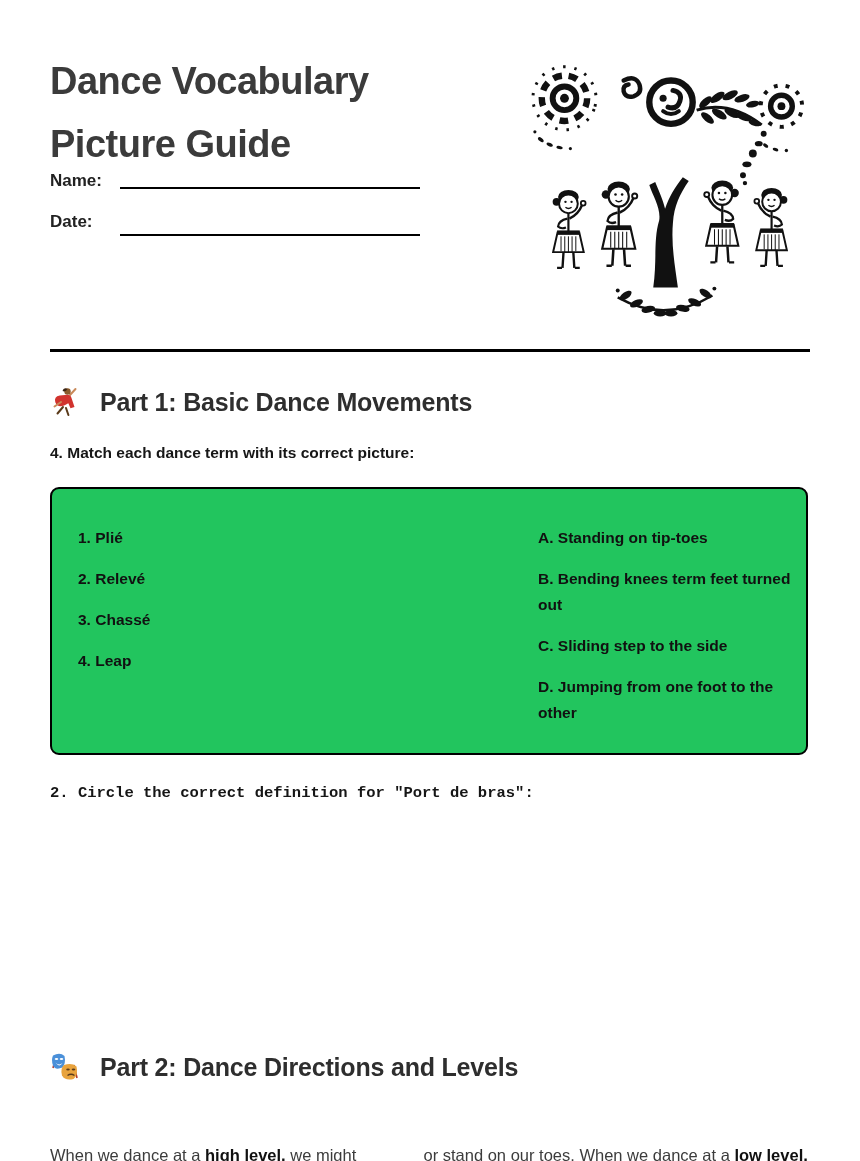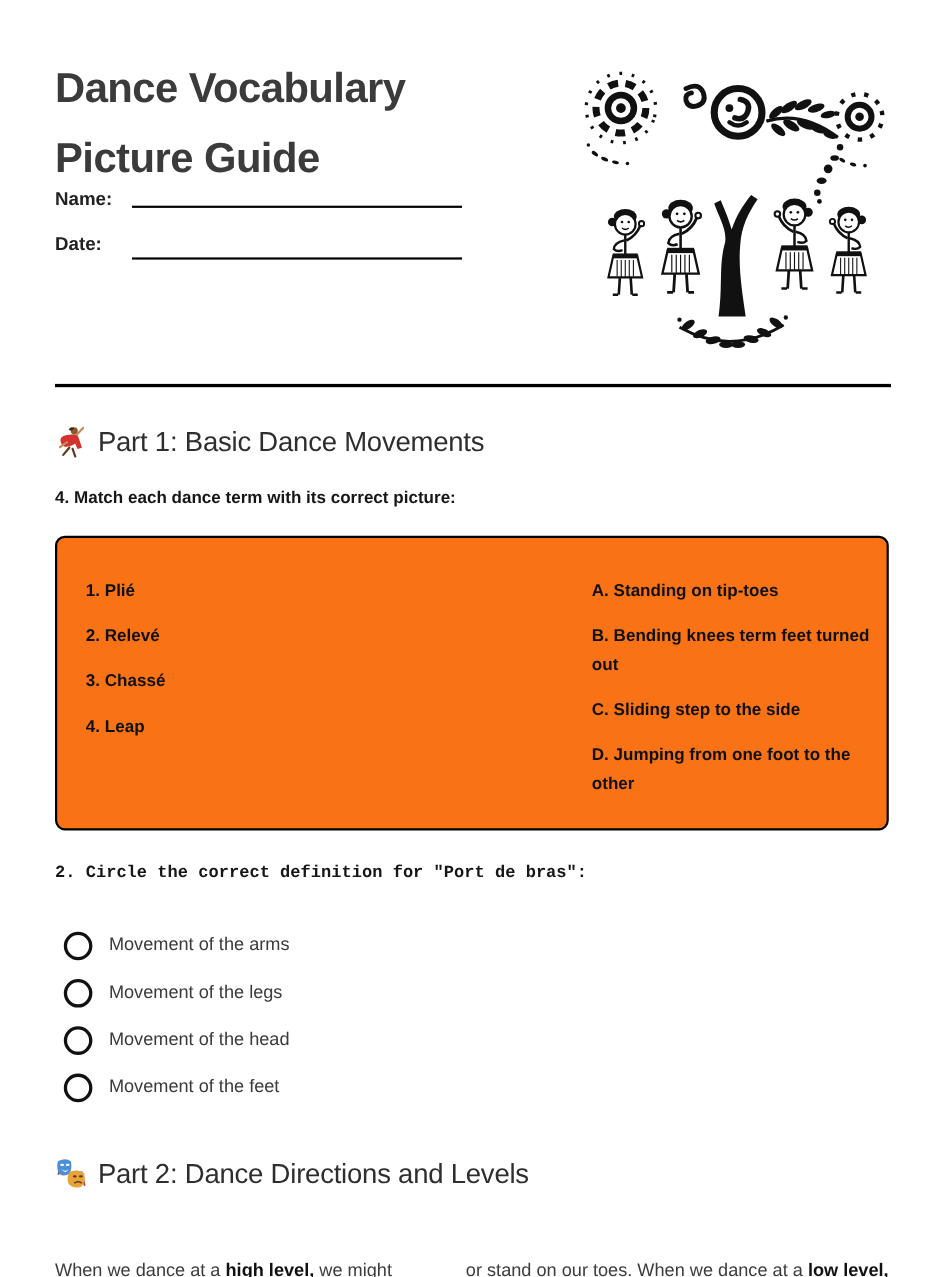--- a/index.html
+++ b/index.html
@@ -9,28 +9,28 @@
   }
   .page-title{
     position:absolute;left:50px;top:50px;width:410px;
     font-size:38px;font-weight:700;line-height:63px;color:#3b3b3b;letter-spacing:-0.5px;
   }
   .field-label{position:absolute;left:50px;font-size:17px;font-weight:700;color:#222;}
   .field-line{position:absolute;left:120px;width:300px;height:2px;background:#000;}
   .illustration{position:absolute;left:527px;top:50px;}
   .divider{position:absolute;left:50px;top:349px;width:760px;height:3px;background:#000;}
   .section-heading{
-    position:absolute;left:50px;display:flex;align-items:center;gap:9px;
-    font-size:25px;font-weight:400;color:#2e2e2e;letter-spacing:-0.2px;
+    position:absolute;left:50px;display:flex;align-items:center;gap:20px;
+    font-size:25px;font-weight:700;color:#2e2e2e;letter-spacing:-0.2px;
   }
   .section-heading .emoji-icon{display:inline-flex;width:30px;height:30px;}
   .question{position:absolute;left:50px;font-size:15.5px;font-weight:700;color:#161616;}
   .match-box{
     position:absolute;left:50px;top:487px;width:754px;height:264px;
-    border:2px solid #000;border-radius:9px;background:#f97316;
+    border:2px solid #000;border-radius:9px;background:#22c55e;
   }
   .match-terms{position:absolute;left:26px;top:36px;}
   .match-defs{position:absolute;left:486px;top:36px;width:262px;}
   .match-item{font-size:15.5px;font-weight:700;color:#111;line-height:26px;margin-bottom:15px;}
   .radio-group{position:absolute;left:58px;top:838px;}
   .radio-row{display:flex;align-items:center;height:43px;}
   .radio-circle{
     width:20px;height:20px;border:3px solid #111;border-radius:50%;
     background:#fff;margin-right:15px;flex:0 0 auto;cursor:pointer;
   }
@@ -187,38 +187,20 @@
     <div class="match-defs">
       <div class="match-item">A. Standing on tip-toes</div>
       <div class="match-item">B. Bending knees term feet turned out</div>
       <div class="match-item">C. Sliding step to the side</div>
       <div class="match-item">D. Jumping from one foot to the other</div>
     </div>
   </div>
 
   <div class="question" style="top:784px;font-family:Liberation Mono, monospace;">2. Circle the correct definition for "Port de bras":</div>
 
-  <div class="radio-group">
-    <div class="radio-row">
-      <span class="radio-circle"></span>
-      <span class="radio-label">Movement of the arms</span>
-    </div>
-    <div class="radio-row">
-      <span class="radio-circle"></span>
-      <span class="radio-label">Movement of the legs</span>
-    </div>
-    <div class="radio-row">
-      <span class="radio-circle"></span>
-      <span class="radio-label">Movement of the head</span>
-    </div>
-    <div class="radio-row">
-      <span class="radio-circle"></span>
-      <span class="radio-label">Movement of the feet</span>
-    </div>
-  </div>
 
   <div class="section-heading" style="top:1052px;">
     <span class="emoji-icon">
       <svg viewBox="0 0 30 28" width="30" height="30">
         <path d="M6,3 l-3,12" stroke="#b23a2a" stroke-width="1.6" fill="none"></path>
         <path d="M24,12 l3,13" stroke="#b23a2a" stroke-width="1.6" fill="none"></path>
         <path d="M3,2.5 q7,-3.5 11.5,0.5 q1.5,7.5 -2,11.5 q-7.5,3 -9.5,-2 q-2,-5.5 0,-10z" fill="#4a90d9"></path>
         <ellipse cx="6.5" cy="6" rx="1.8" ry="1" fill="#fff"></ellipse>
         <ellipse cx="11.5" cy="6" rx="1.8" ry="1" fill="#fff"></ellipse>
         <path d="M5.5,9.5 q3.5,3.5 7,0.5 q-3,5 -7,-0.5z" fill="#fff"></path>

